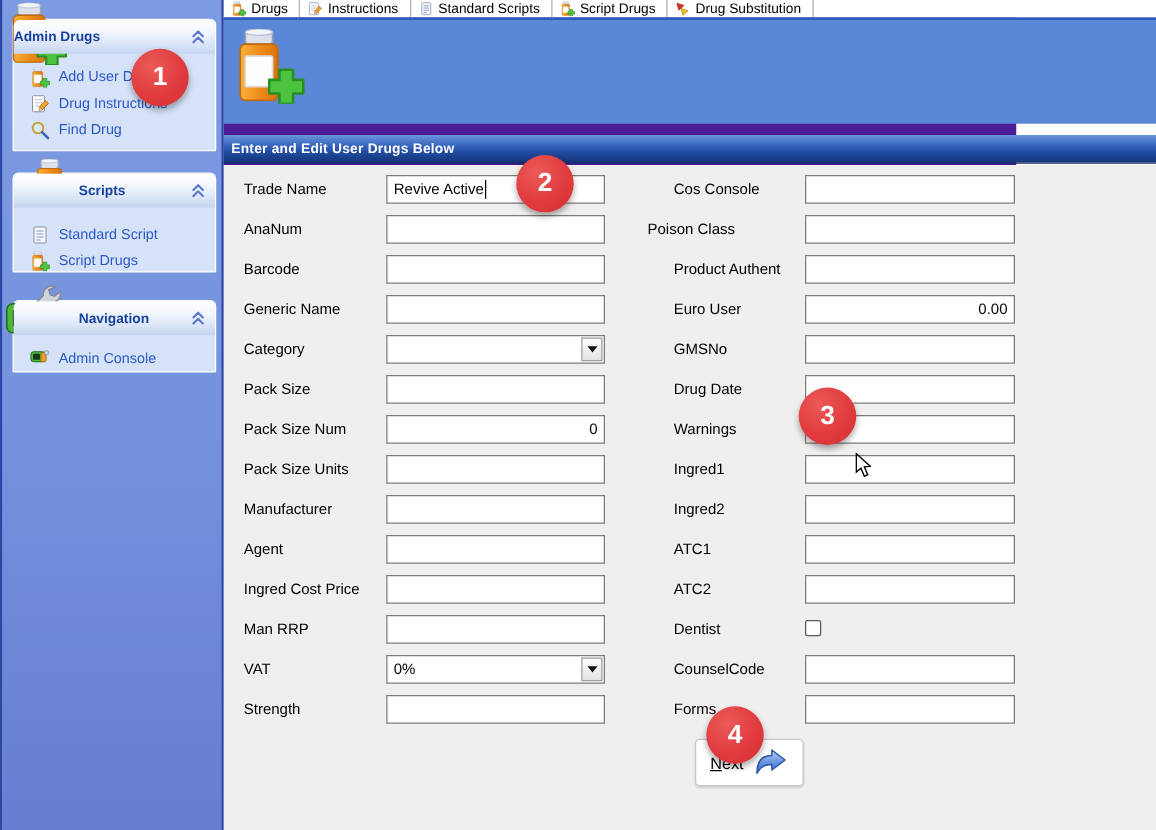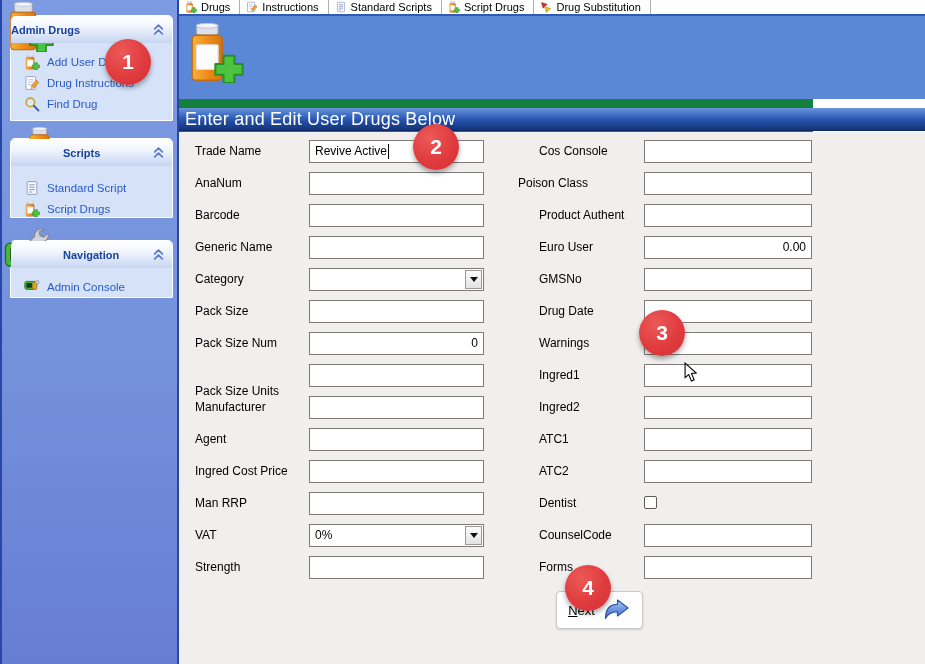--- a/index.html
+++ b/index.html
@@ -25,32 +25,32 @@
   .picon-1{left:14px;top:-12px;width:38px;height:52px;}
   .picon-2{left:-8px;top:-15px;width:56px;height:46px;}
   .chev{margin-left:auto;margin-right:7px;width:13px;height:13px;}
   .panel-items{padding-top:8px;}
   .panel-1 .panel-items{padding-top:11px;}
   .s-item{display:flex;align-items:center;gap:7px;height:21px;padding-left:13px;
     font-size:11.5px;color:#2b59c8;cursor:pointer;white-space:nowrap;}
   .s-item .ic{width:16px;height:16px;flex:0 0 16px;}
 
   
-  .main{position:absolute;left:179px;top:0;width:634px;height:664px;background:#15803d;}
+  .main{position:absolute;left:179px;top:0;width:634px;height:664px;background:#4c1d95;}
   .tabbar{position:absolute;left:0;top:0;width:746px;height:14px;background:#fff;
     display:flex;align-items:flex-end;}
   .tab{display:flex;align-items:center;gap:4px;height:14px;padding:0 9px 1px 6px;
     font-size:11px;color:#000;border-right:1px solid #b0b0b0;cursor:pointer;white-space:nowrap;}
   .tab .ic{width:12px;height:12px;}
   .banner{position:absolute;left:0;top:14px;width:746px;height:85px;
     background:#5b88d6;border-top:2px solid #2f5ab8;}
   .banner-icon{position:absolute;left:5px;top:7px;width:60px;height:72px;}
   .titlebar{position:absolute;left:0;top:108px;width:746px;height:23px;
     background:linear-gradient(180deg,#6b95dc 0%,#3b6ac0 35%,#224ea6 60%,#143476 100%);
-    border-bottom:1px solid #0e2a66;color:#fff;font-size:18px;font-weight:normal;
+    border-bottom:1px solid #0e2a66;color:#fff;font-size:11px;font-weight:bold;
     display:flex;align-items:center;padding-left:6px;letter-spacing:.2px;}
   .form-region{position:absolute;left:0;top:132px;width:746px;height:532px;background:#f0efee;}
 
   .flabel{position:absolute;font-size:12px;color:#000;white-space:nowrap;}
   .tfield{position:absolute;height:23px;background:#fff;border:1px solid #7b7b7b;
     font-size:12px;line-height:21px;padding:0 5px;color:#000;display:flex;align-items:center;}
   .tfield.right{justify-content:flex-end;}
   .tfield.select{padding-right:20px;}
   .dd-btn{position:absolute;right:1px;top:1px;bottom:1px;width:17px;
     background:linear-gradient(180deg,#fdfdfd,#e3e3e3);border:1px solid #9a9a9a;
@@ -351,21 +351,21 @@
           <span class="dd-btn"></span>
         </div>
         <span class="flabel" style="left: 16px; top: 172px;">Pack Size</span>
         <div class="tfield" style="left: 130px; top: 168px; width: 175px;">
           <span></span>
         </div>
         <span class="flabel" style="left: 16px; top: 204px;">Pack Size Num</span>
         <div class="tfield right" style="left: 130px; top: 200px; width: 175px;">
           <span>0</span>
         </div>
-        <span class="flabel" style="left: 16px; top: 236px; margin-top: 16px;">Pack Size Units</span>
+        <span class="flabel" style="left: 16px; top: 236px;">Pack Size Units</span>
         <div class="tfield" style="left: 130px; top: 232px; width: 175px;">
           <span></span>
         </div>
         <span class="flabel" style="left: 16px; top: 268px;">Manufacturer</span>
         <div class="tfield" style="left: 130px; top: 264px; width: 175px;">
           <span></span>
         </div>
         <span class="flabel" style="left: 16px; top: 300px;">Agent</span>
         <div class="tfield" style="left: 130px; top: 296px; width: 175px;">
           <span></span>

